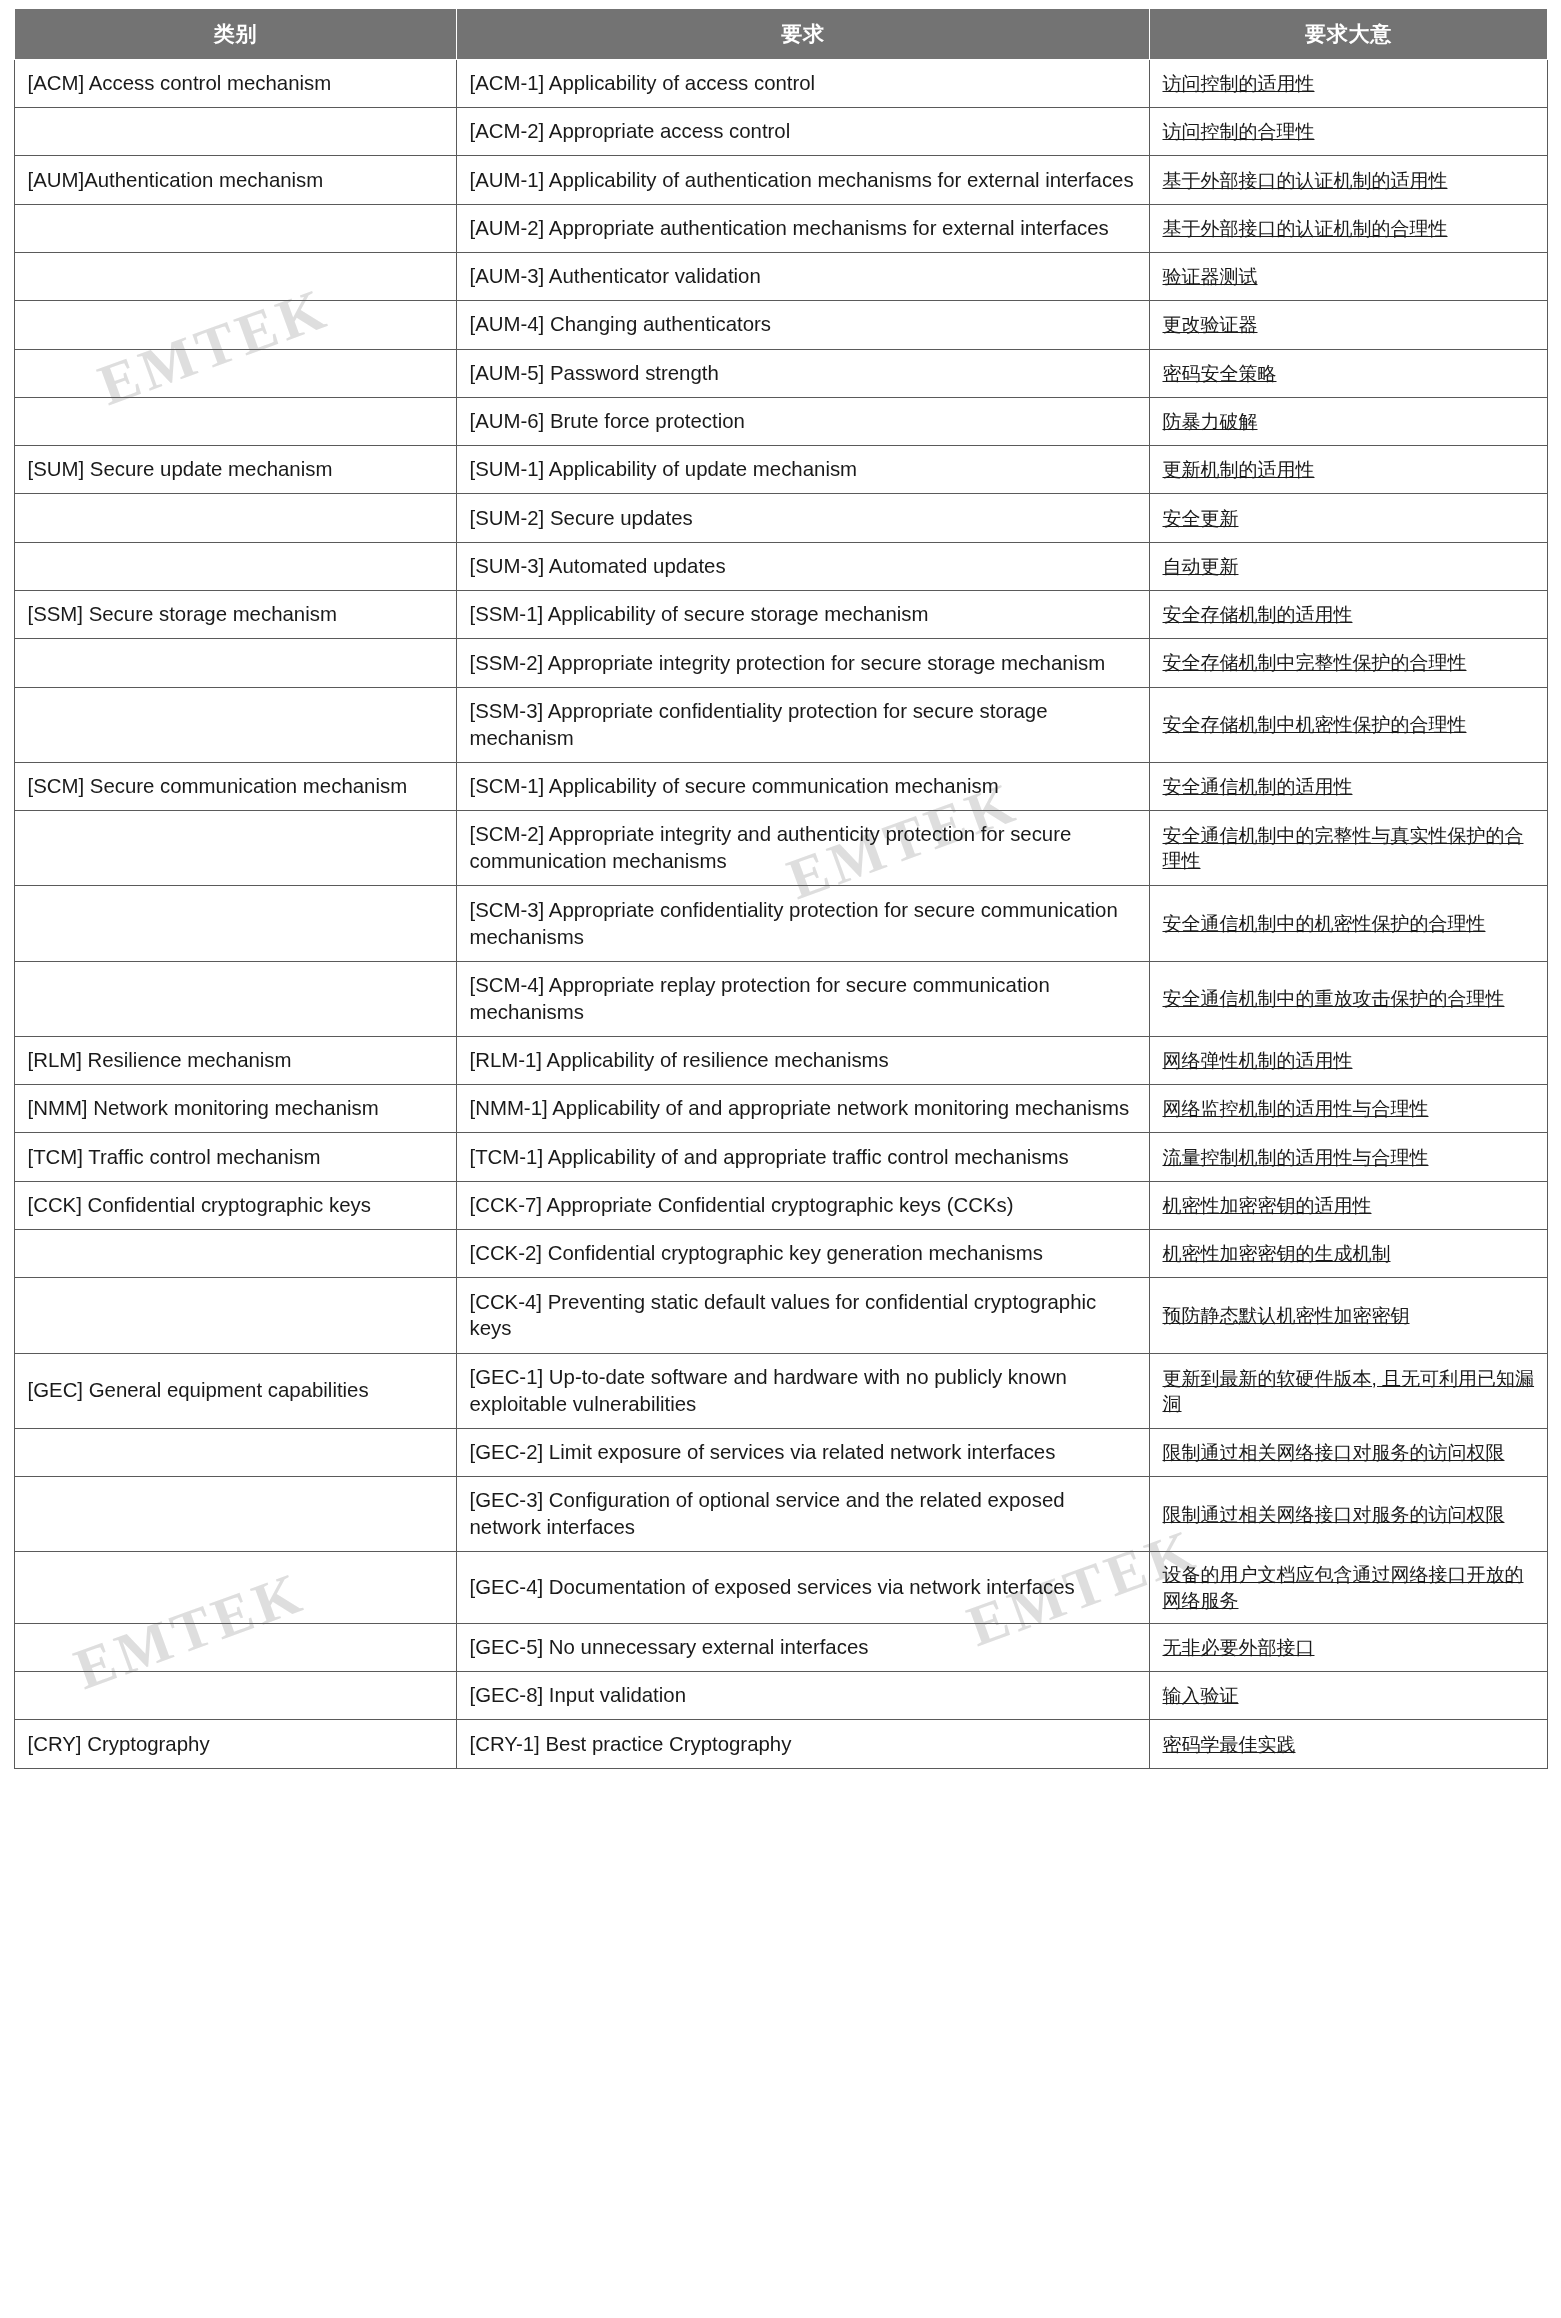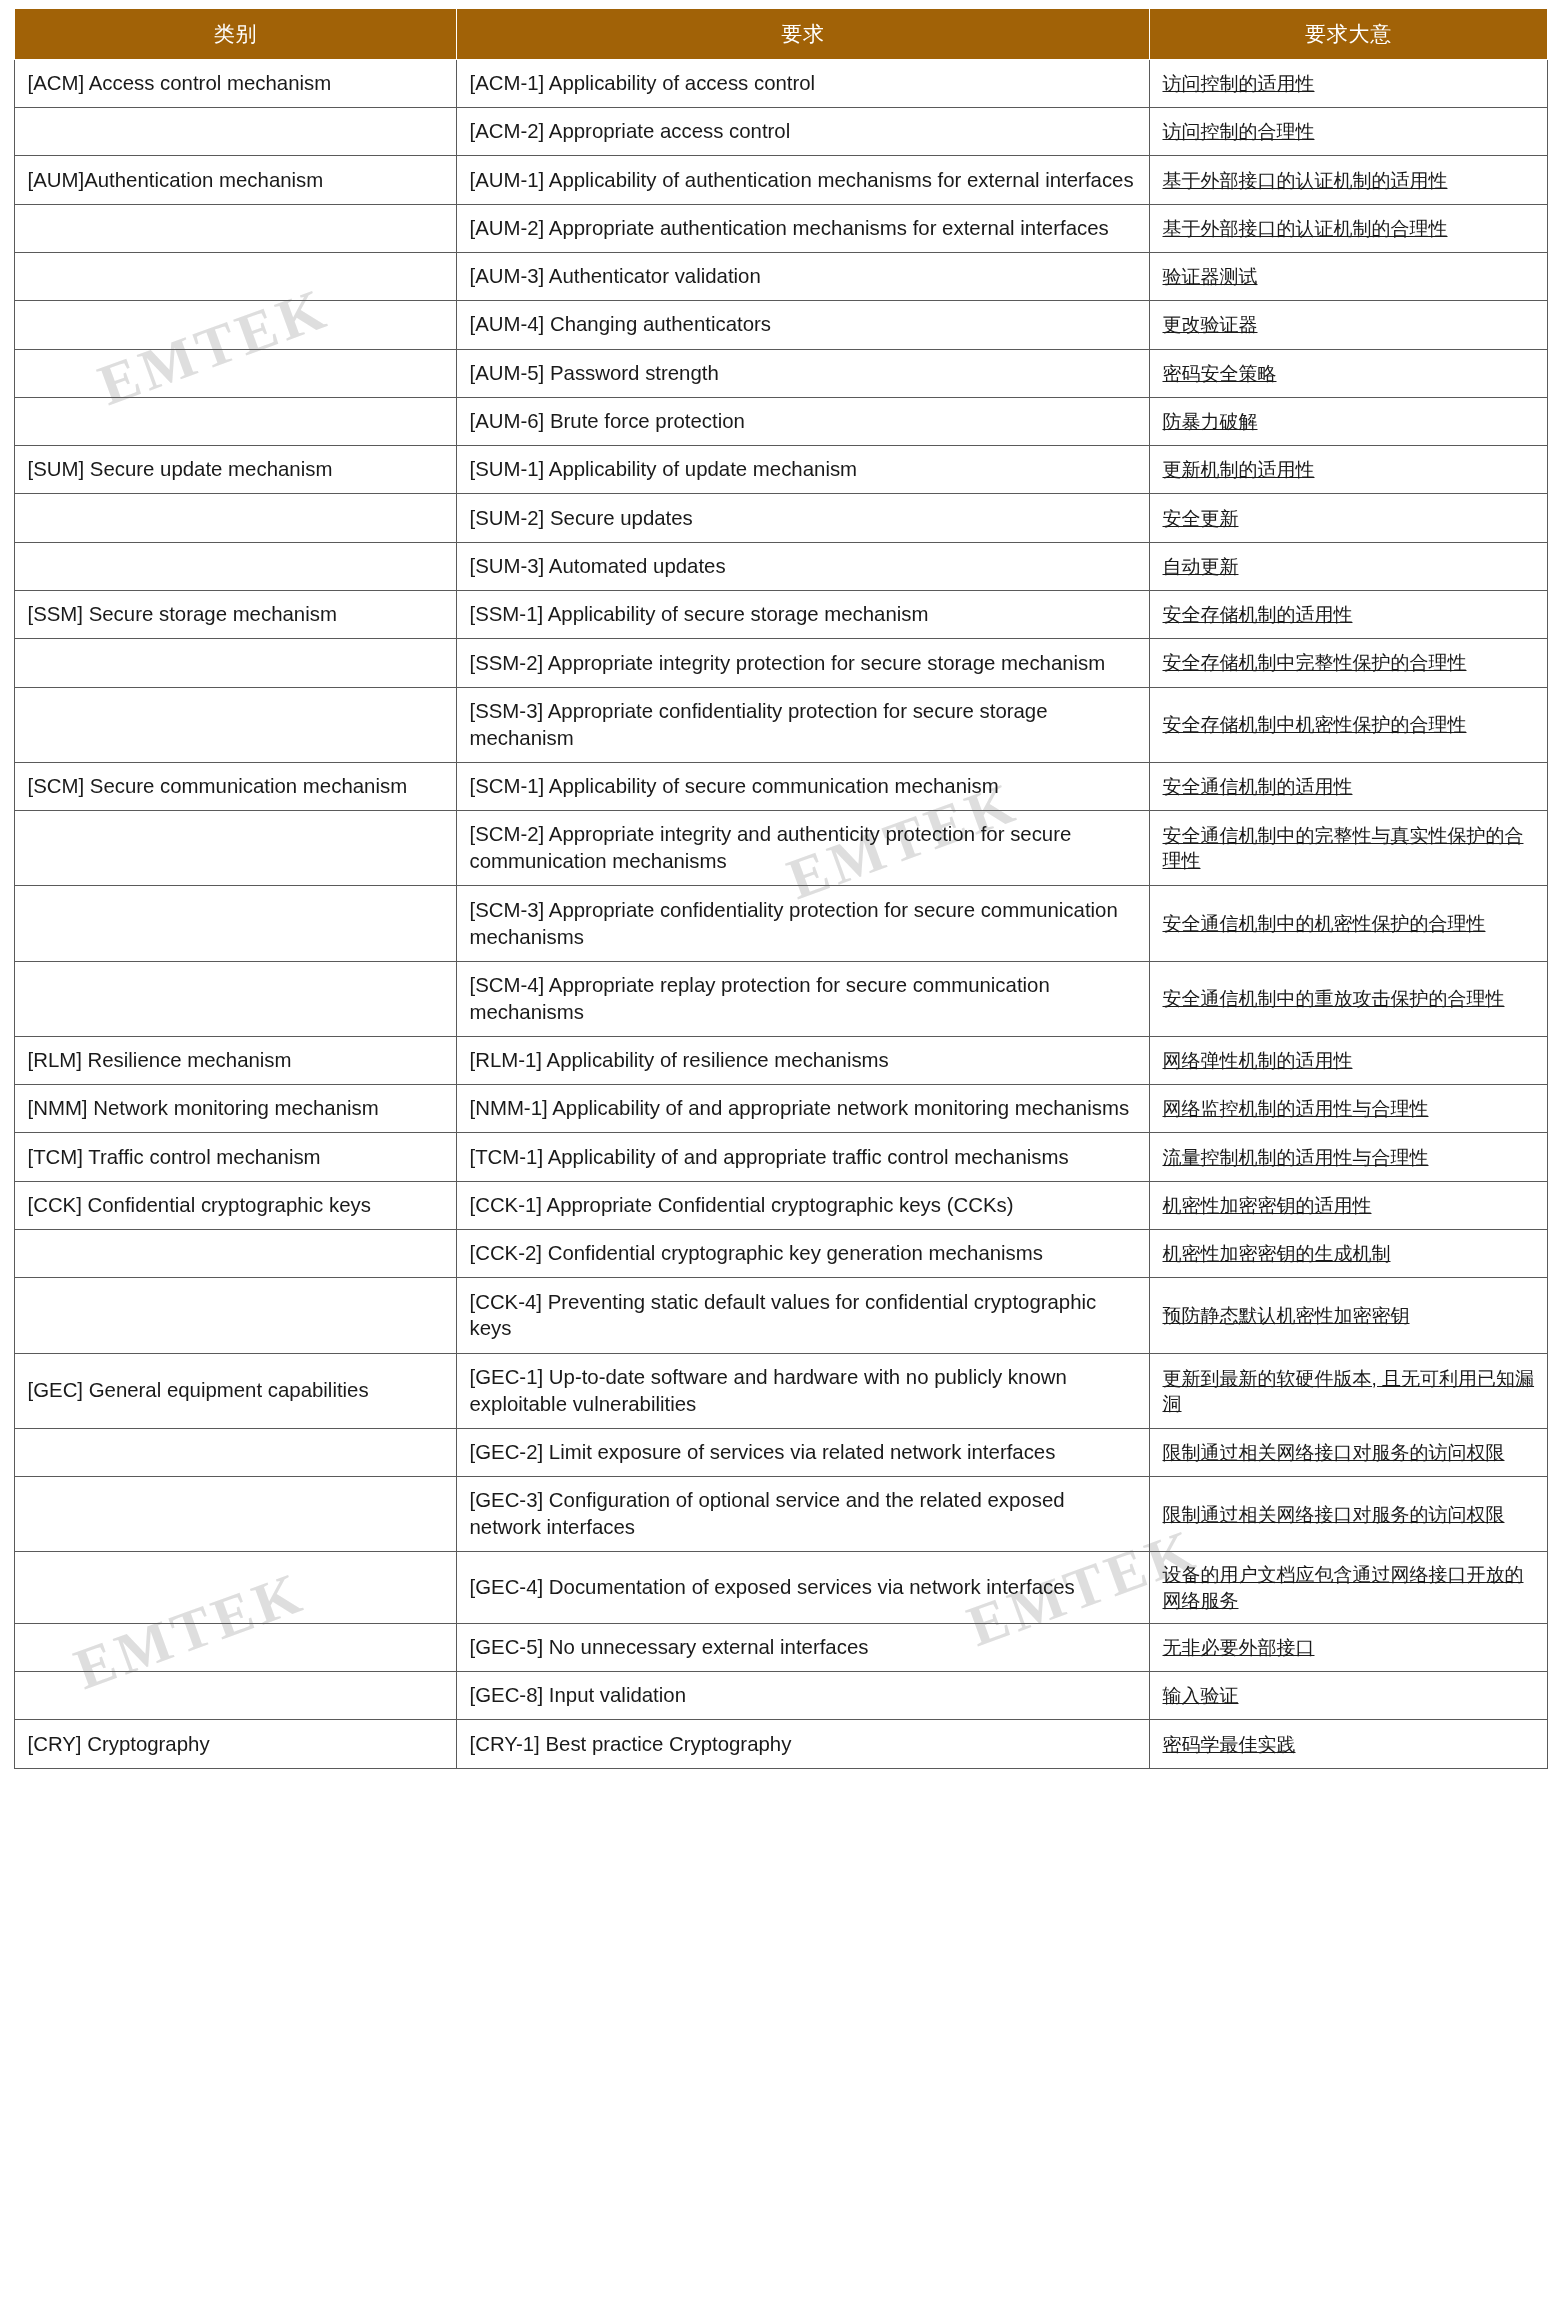--- a/index.html
+++ b/index.html
@@ -25,24 +25,24 @@
     border-collapse: collapse;
     table-layout: fixed;
     position: relative;
     z-index: 2;
   }
   table.req-table col.c1 { width: 442px; }
   table.req-table col.c2 { width: 693px; }
   table.req-table col.c3 { width: 398px; }
 
   thead th {
-    background: #a16207;
+    background: #737373;
     color: #ffffff;
     font-size: 21px;
-    font-weight: normal;
+    font-weight: bold;
     text-align: center;
     padding: 11px 6.3px;
     border: 1.2px solid #ffffff;
     letter-spacing: 0.8px;
   }
   tbody td {
     border: 1.2px solid #5a5a5a;
     padding: 10.2px 12.5px;
     font-size: 20.4px;
     line-height: 1.32;
@@ -203,21 +203,21 @@
           <td class="req">[NMM-1] Applicability of and appropriate network monitoring mechanisms</td>
           <td class="sum">网络监控机制的适用性与合理性</td>
         </tr>
         <tr>
           <td class="cat">[TCM] Traffic control mechanism</td>
           <td class="req">[TCM-1] Applicability of and appropriate traffic control mechanisms</td>
           <td class="sum">流量控制机制的适用性与合理性</td>
         </tr>
         <tr>
           <td class="cat">[CCK] Confidential cryptographic keys</td>
-          <td class="req">[CCK-1] Appropriate Confidential cryptographic keys (CCKs)</td>
+          <td class="req">[CCK-7] Appropriate Confidential cryptographic keys (CCKs)</td>
           <td class="sum">机密性加密密钥的适用性</td>
         </tr>
         <tr>
           <td class="cat"></td>
           <td class="req">[CCK-2] Confidential cryptographic key generation mechanisms</td>
           <td class="sum">机密性加密密钥的生成机制</td>
         </tr>
         <tr>
           <td class="cat"></td>
           <td class="req">[CCK-4] Preventing static default values for confidential cryptographic keys</td>

